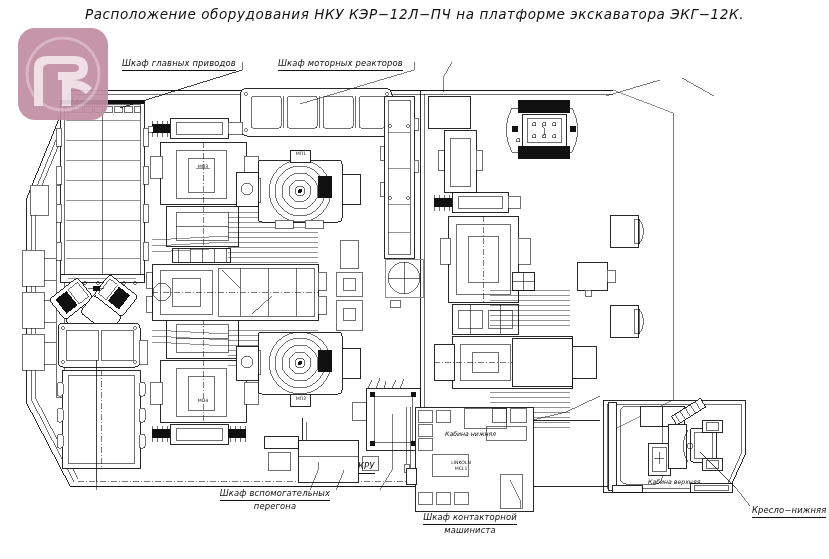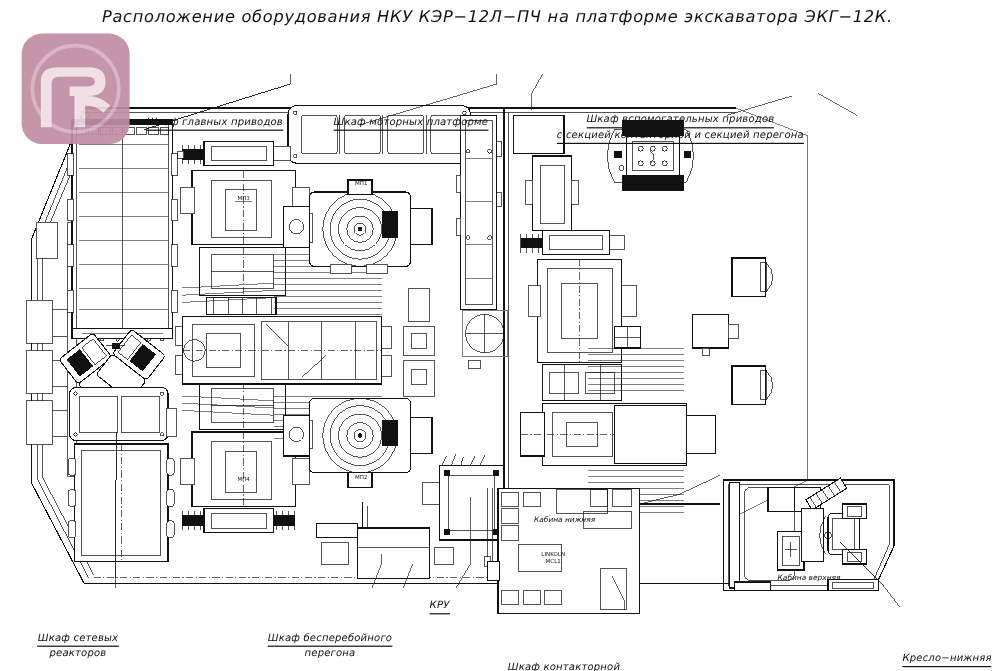--- a/index.html
+++ b/index.html
@@ -27,21 +27,21 @@
 
   
   .canvas{position:absolute;left:0;top:0;width:829px;height:559px;}
   .canvas svg{display:block;}
 
   
   .lbl{
     position:absolute;
     font-family:"DejaVu Sans","Liberation Sans",sans-serif;
     font-style:italic;font-size:8.4px;color:#111;white-space:nowrap;
-    letter-spacing:.15px;line-height:11px;z-index:6;margin-top:38px;
+    letter-spacing:.15px;line-height:11px;z-index:6;
   }
   .lbl .u{border-bottom:1px solid #111;display:inline-block;padding-bottom:1px;}
   .lbl.ctr{text-align:center;}
   .tiny{
     position:absolute;font-family:"DejaVu Sans","Liberation Sans",sans-serif;
     font-style:italic;font-size:6.2px;color:#111;white-space:nowrap;z-index:6;
   }
   .tinyb{
     position:absolute;font-family:"DejaVu Sans","Liberation Sans",sans-serif;
     font-size:4.6px;color:#111;white-space:nowrap;z-index:6;text-align:center;
@@ -548,45 +548,37 @@
                Q61,44 61,40 Q61,36 55,36 L31,36 Q25,36 25,42 L25,78 Z" fill="#efdde4"></path>
       <path d="M44,52 L44,78 L53,78 L53,60 Q62,60 68,66 L74,60 Q66,52 55,52 Z" fill="#efdde4"></path>
     </svg>
   </div>
 
   <div class="lbl" style="left:122px;top:58px;">
     <span class="u">Шкаф главных приводов</span>
   </div>
 
   <div class="lbl" style="left:278px;top:58px;">
-    <span class="u">Шкаф моторных платформе</span>
-  </div>
-
-  <div class="lbl ctr" style="left:452px;top:56px;width:230px;">
-    <span class="u">Шкаф вспомогательных приводов</span><br>
-    <span class="u">с секцией контакторной и секцией перегона</span>
-  </div>
-
-  <div class="lbl ctr" style="left:10px;top:488px;width:110px;">
-    <span class="u">Шкаф сетевых</span><br>
-    <span>реакторов</span>
-  </div>
+    <span class="u">Шкаф моторных реакторов</span>
+  </div>
+
+
 
   <div class="lbl ctr" style="left:205px;top:488px;width:140px;">
-    <span class="u">Шкаф бесперебойного</span><br>
+    <span class="u">Шкаф вспомогательных</span><br>
     <span>перегона</span>
   </div>
 
   <div class="lbl" style="left:358px;top:461px;">
     <span class="u">КРУ</span>
   </div>
 
   <div class="lbl ctr" style="left:414px;top:512px;width:112px;">
     <span class="u">Шкаф контакторной</span><br>
-    <span>моторных</span>
+    <span>машиниста</span>
   </div>
 
   <div class="lbl" style="left:752px;top:505px;">
     <span class="u">Кресло−нижняя</span>
   </div>
 
   <div class="tiny" style="left:445px;top:430px;">Кабина нижняя</div>
 
   <div class="tiny" style="left:648px;top:478px;">Кабина верхняя</div>
 

